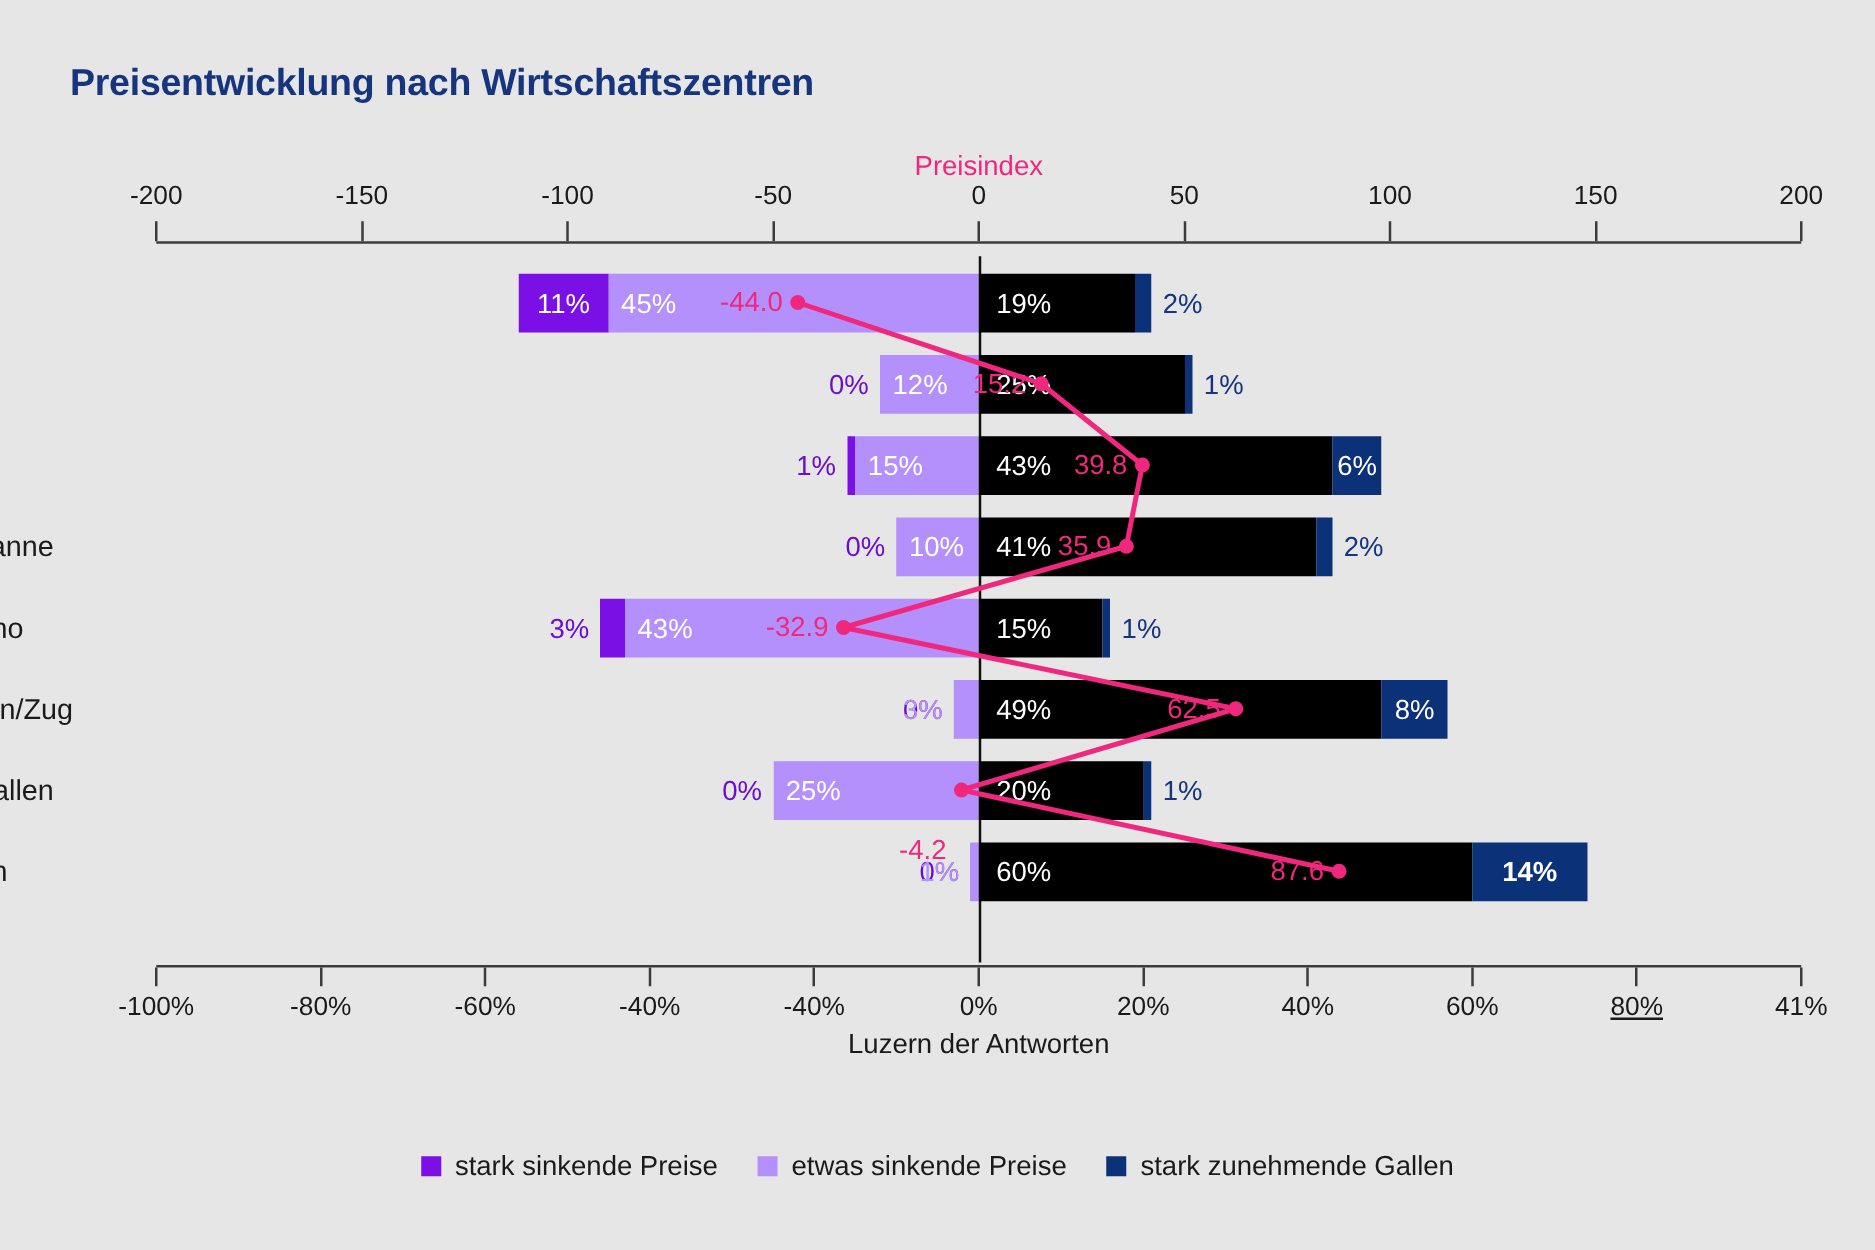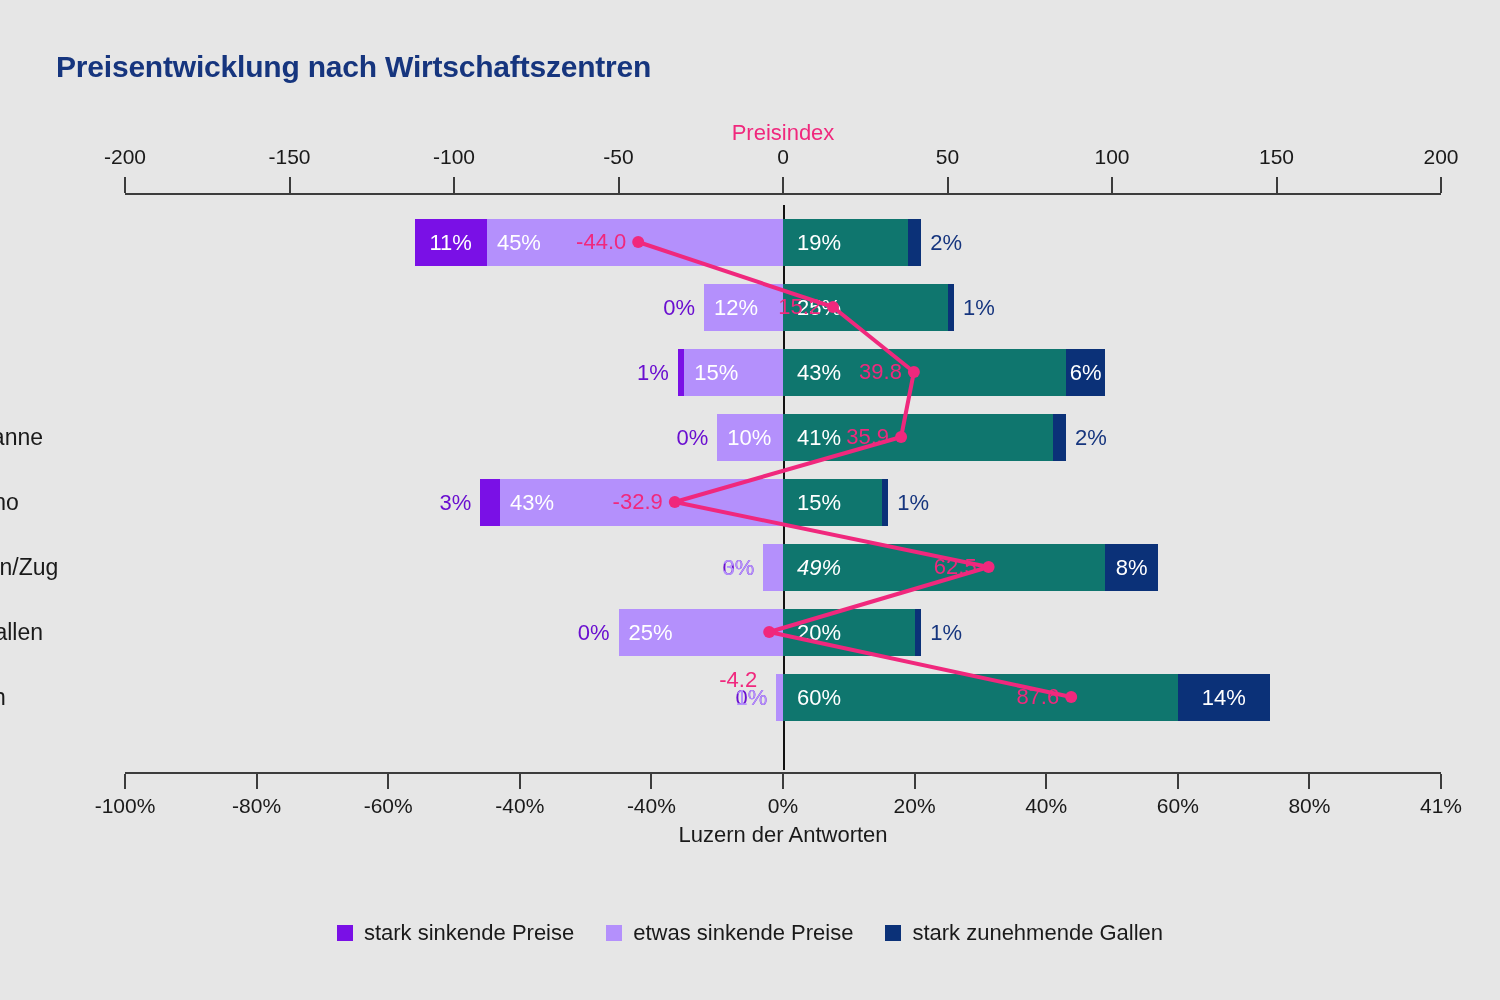--- a/index.html
+++ b/index.html
@@ -94,21 +94,21 @@
     display: flex;
     align-items: center;
     justify-content: center;
     font-size: 22px;
     color: #ffffff;
     overflow: visible;
     white-space: nowrap;
   }
   .seg-hl { background: #7a10e6; }
   .seg-l  { background: #b490fc; }
-  .seg-i  { background: #0f766e; }
+  .seg-i  { background: #000000; }
   .seg-hi { background: #0b3178; }
   .out-label {
     position: absolute;
     top: 9px;
     height: 47px;
     line-height: 47px;
     font-size: 22px;
     white-space: nowrap;
   }
   .out-left  { transform: translateX(-100%); padding-right: 9px; }
@@ -240,40 +240,40 @@
           <div class="bar-seg seg-i" style="left: 658px; width: 98.7px; justify-content: flex-start; padding-left: 14px;">15%</div>
           <div class="bar-seg seg-hi" style="left: 756.7px; width: 6.58px;"></div>
           <div class="out-label out-right ol-blue" style="left: 763.28px;">1%</div>
         </div>
         <div class="row" style="top: 330px;">
           <div class="row-label">Luzern/Zug</div>
           <div class="bar-seg seg-hl" style="left: 638.26px; width: 0px;"></div>
           <div class="out-label out-left ol-purple" style="left: 638.26px;">0%</div>
           <div class="bar-seg seg-l" style="left: 638.26px; width: 19.74px;"></div>
           <div class="out-label out-left ol-lpurple" style="left: 638.26px;">3%</div>
-          <div class="bar-seg seg-i" style="left: 658px; width: 322.42px; justify-content: flex-start; padding-left: 14px; font-style: italic;">49%</div>
+          <div class="bar-seg seg-i" style="left: 658px; width: 322.42px; justify-content: flex-start; padding-left: 14px;">49%</div>
           <div class="bar-seg seg-hi" style="left: 980.42px; width: 52.64px;">8%</div>
         </div>
         <div class="row" style="top: 395px;">
           <div class="row-label">St. Gallen</div>
           <div class="bar-seg seg-hl" style="left: 493.5px; width: 0px;"></div>
           <div class="out-label out-left ol-purple" style="left: 493.5px;">0%</div>
           <div class="bar-seg seg-l" style="left: 493.5px; width: 164.5px; justify-content: flex-start; padding-left: 10px;">25%</div>
           <div class="bar-seg seg-i" style="left: 658px; width: 131.6px; justify-content: flex-start; padding-left: 14px;">20%</div>
           <div class="bar-seg seg-hi" style="left: 789.6px; width: 6.58px;"></div>
           <div class="out-label out-right ol-blue" style="left: 796.18px;">1%</div>
         </div>
         <div class="row" style="top: 460px;">
           <div class="row-label">Zürich</div>
           <div class="bar-seg seg-hl" style="left: 651.42px; width: 0px;"></div>
           <div class="out-label out-left ol-purple" style="left: 651.42px;">0%</div>
           <div class="bar-seg seg-l" style="left: 651.42px; width: 6.58px;"></div>
           <div class="out-label out-left ol-lpurple" style="left: 651.42px;">1%</div>
           <div class="bar-seg seg-i" style="left: 658px; width: 394.8px; justify-content: flex-start; padding-left: 14px;">60%</div>
-          <div class="bar-seg seg-hi" style="left: 1052.8px; width: 92.12px;">14%</div>
+          <div class="bar-seg seg-hi" style="left: 1052.8px; width: 92.12px; font-weight: bold;">14%</div>
         </div>
       </div>
     <svg class="line-layer" id="line-layer" width="1320" height="565" viewBox="0 0 1320 565">
         <polyline points="513.2,37.0 708.0,102.0 788.9,167.0 776.1,232.0 549.8,297.0 863.6,362.0 644.2,427.0 946.2,492.0" fill="none" stroke="#f0287d" stroke-width="4" stroke-linejoin="round" stroke-linecap="round"></polyline>
         <circle cx="513.2" cy="37.0" r="6" fill="#f0287d"></circle>
         <circle cx="708.0" cy="102.0" r="6" fill="#f0287d"></circle>
         <circle cx="788.9" cy="167.0" r="6" fill="#f0287d"></circle>
         <circle cx="776.1" cy="232.0" r="6" fill="#f0287d"></circle>
         <circle cx="549.8" cy="297.0" r="6" fill="#f0287d"></circle>
         <circle cx="863.6" cy="362.0" r="6" fill="#f0287d"></circle>
@@ -306,21 +306,21 @@
       <div class="tick-label" style="left: 651.4px; top: 794px;">-40%</div>
       <div class="tick" style="left: 782px; top: 774px; height: 15px;"></div>
       <div class="tick-label" style="left: 783px; top: 794px;">0%</div>
       <div class="tick" style="left: 913.6px; top: 774px; height: 15px;"></div>
       <div class="tick-label" style="left: 914.6px; top: 794px;">20%</div>
       <div class="tick" style="left: 1045.2px; top: 774px; height: 15px;"></div>
       <div class="tick-label" style="left: 1046.2px; top: 794px;">40%</div>
       <div class="tick" style="left: 1176.8px; top: 774px; height: 15px;"></div>
       <div class="tick-label" style="left: 1177.8px; top: 794px;">60%</div>
       <div class="tick" style="left: 1308.4px; top: 774px; height: 15px;"></div>
-      <div class="tick-label" style="left: 1309.4px; top: 794px;">80%</div>
+      <div class="tick-label" style="left: 1309.4px; top: 794px; text-decoration: underline;">80%</div>
       <div class="tick" style="left: 1440px; top: 774px; height: 15px;"></div>
       <div class="tick-label" style="left: 1441px; top: 794px;">41%</div>
     </div>
   <div class="bottom-axis-title" style="left: 783px;">Luzern der Antworten</div>
 
   <div class="legend" id="legend">
       <div class="legend-item">
         <span class="legend-swatch" style="background: rgb(122, 16, 230);"></span>
         <span>stark sinkende Preise</span>
       </div>

